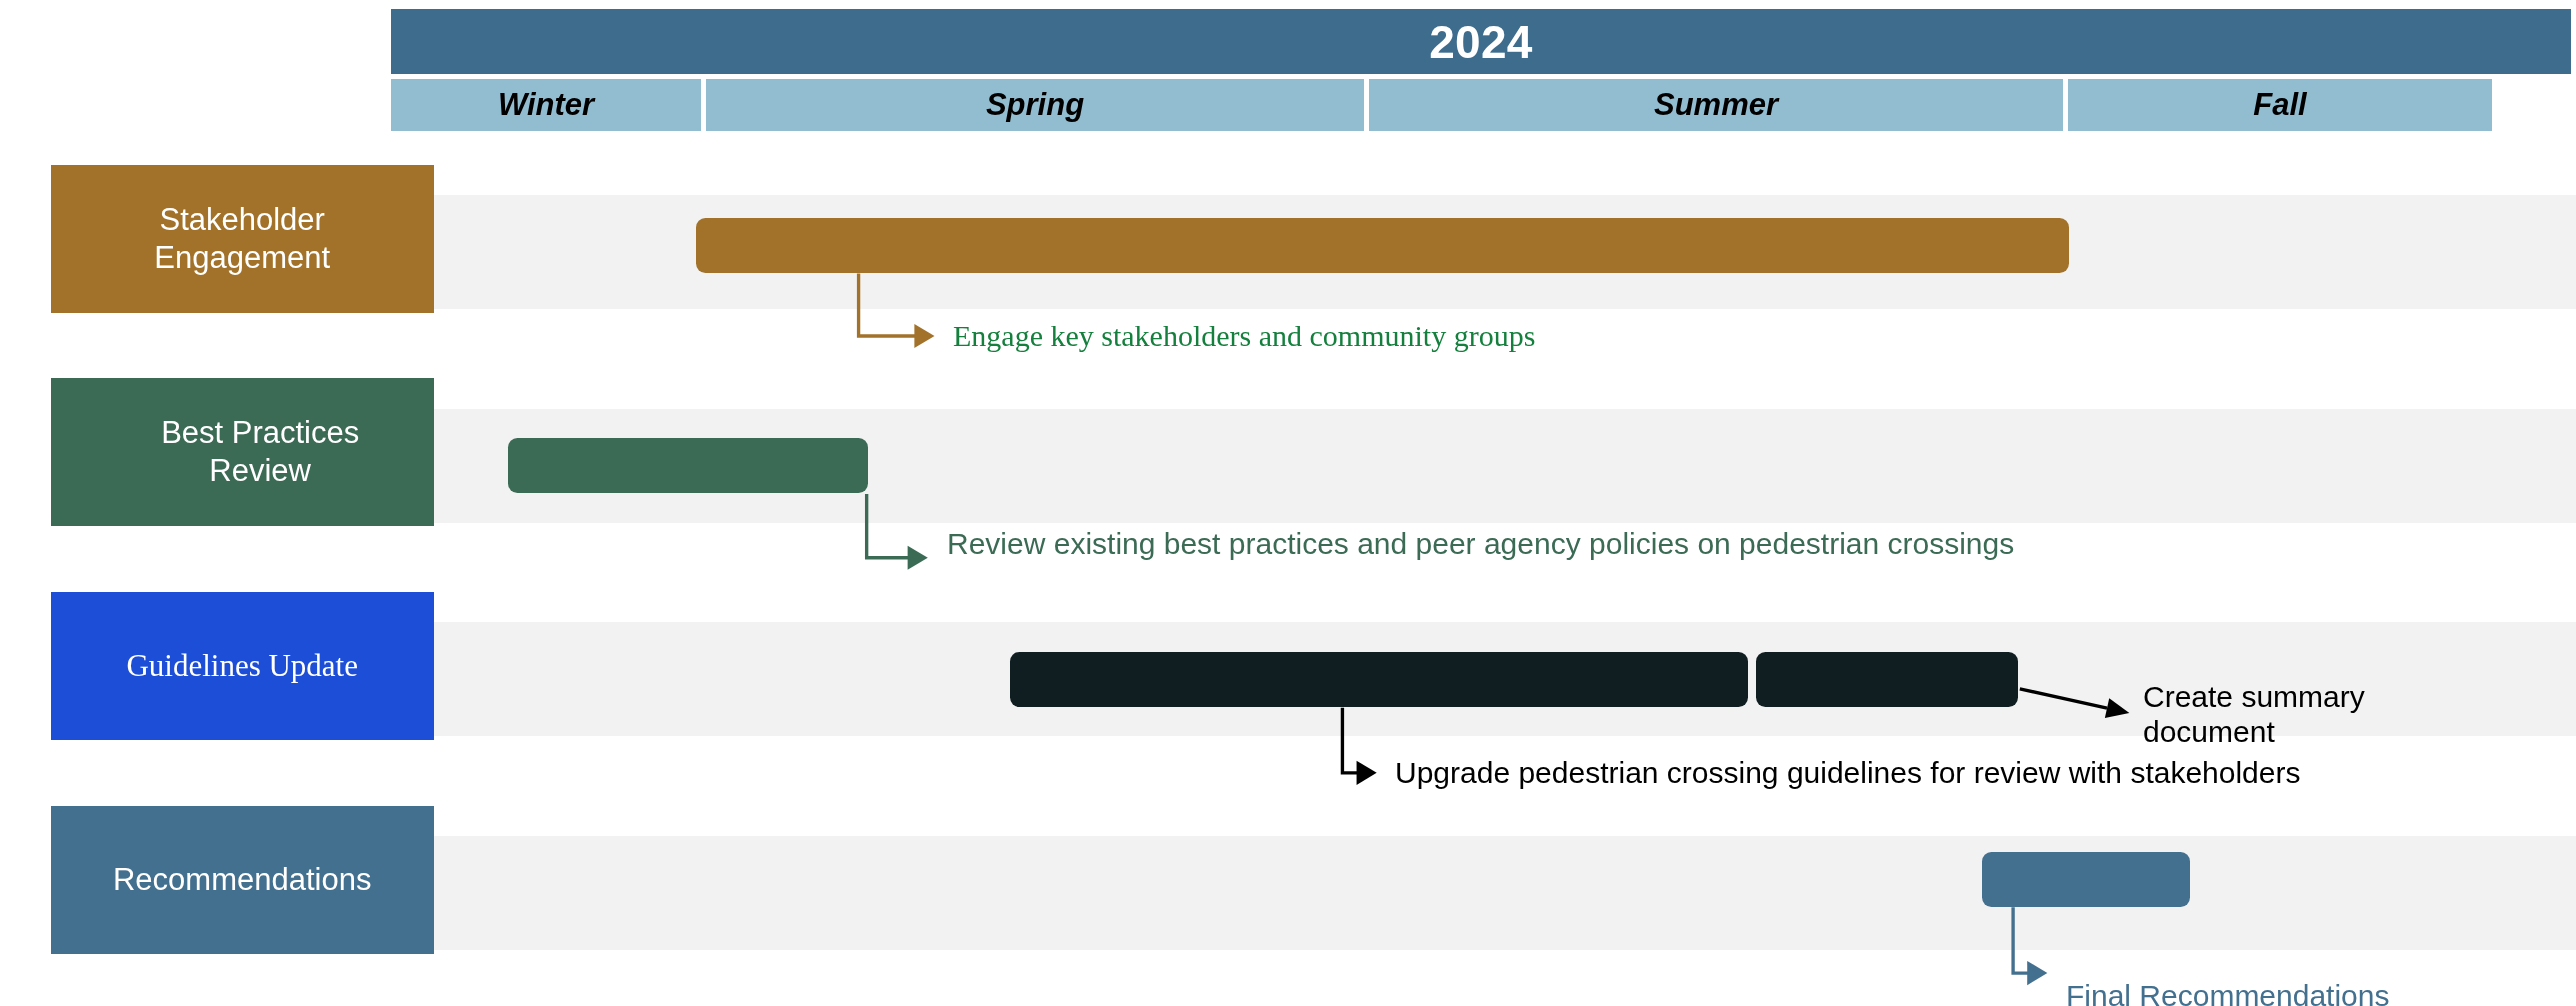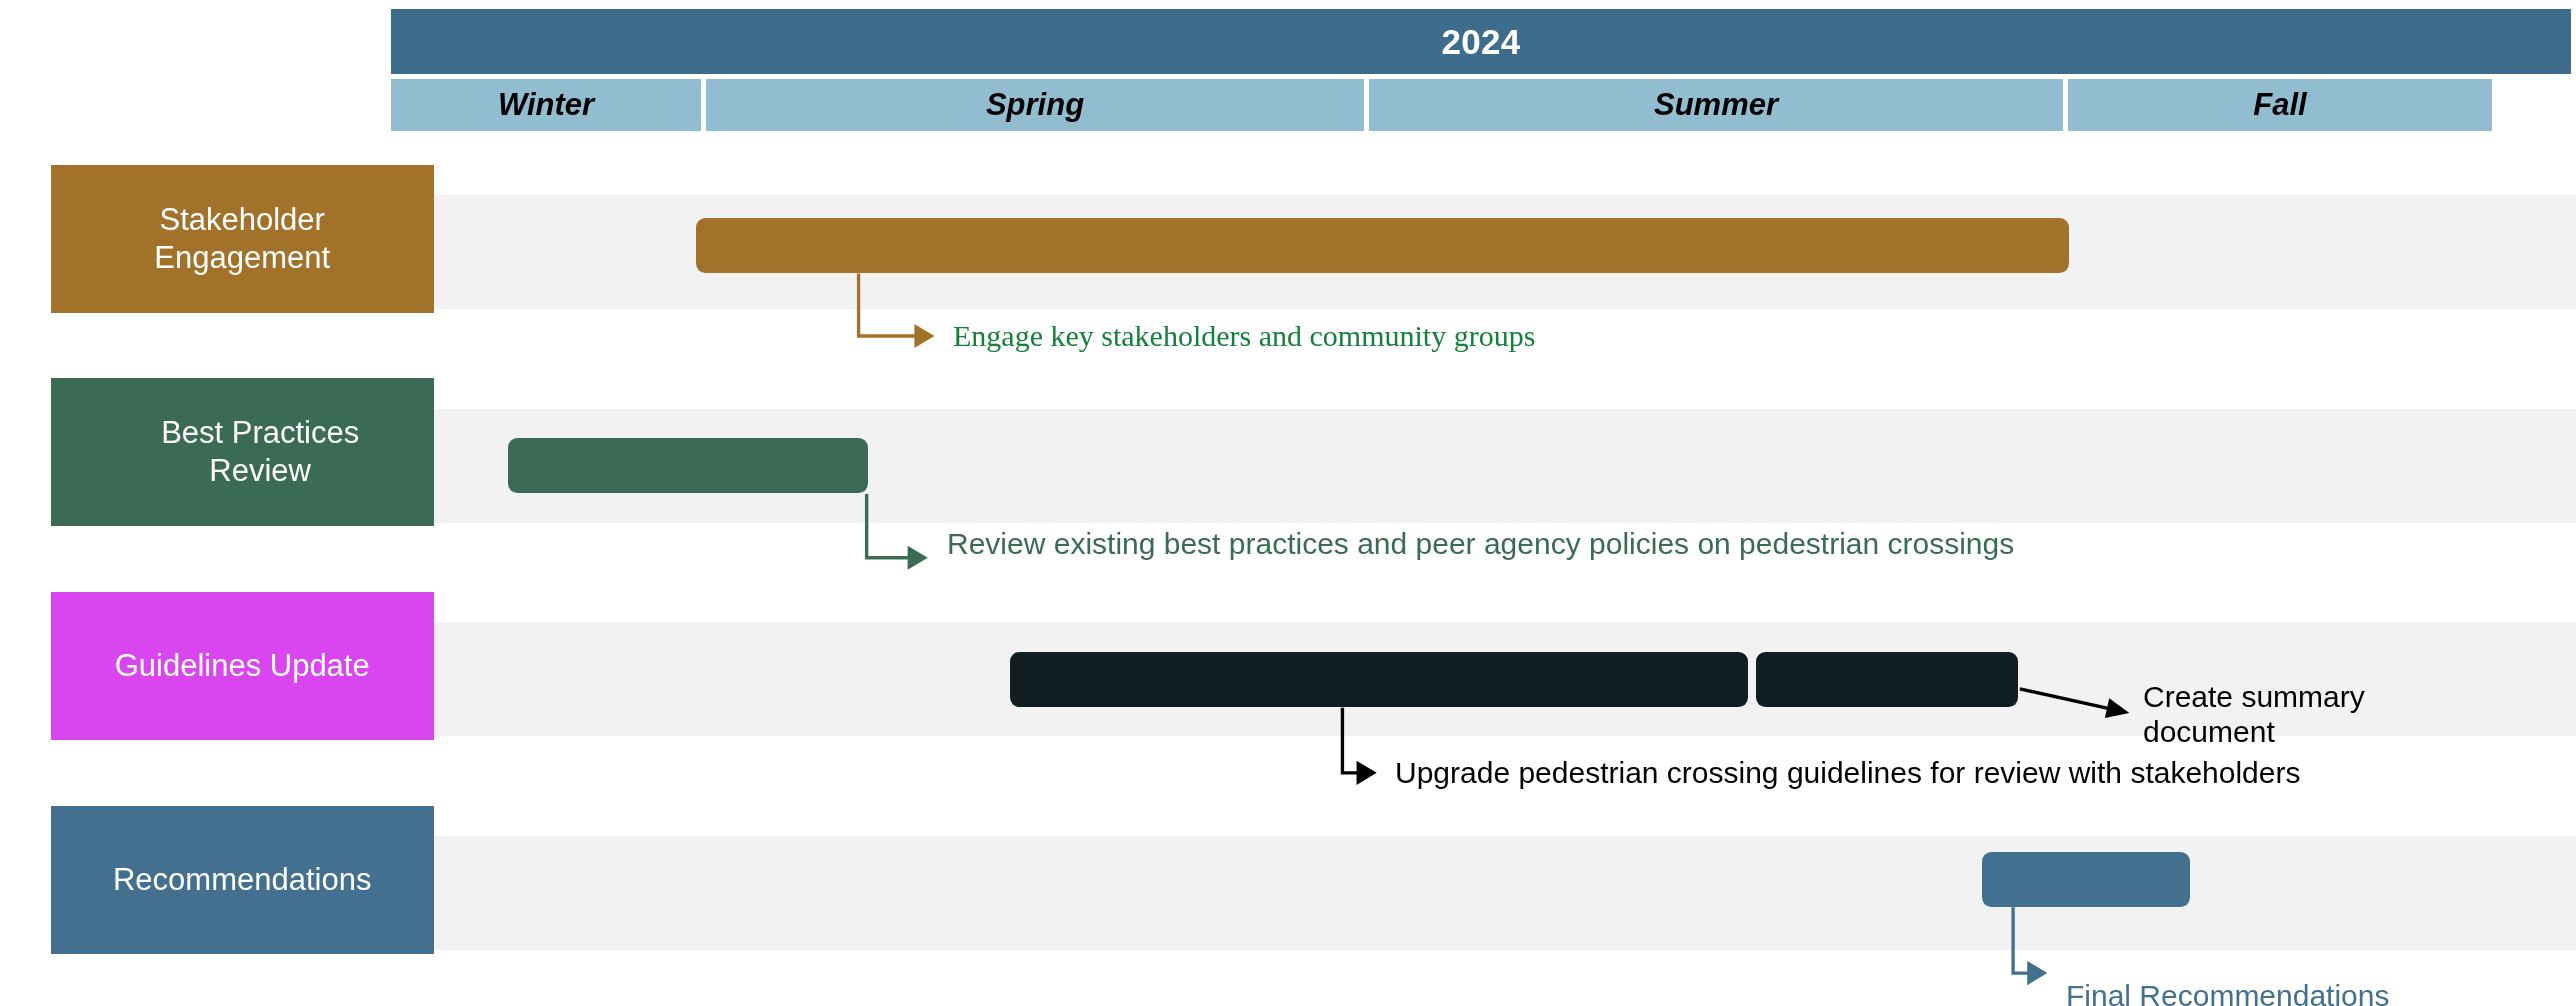--- a/index.html
+++ b/index.html
@@ -7,21 +7,21 @@
     font-family:"Liberation Sans", sans-serif;
     width:2576px;height:1006px;position:relative;overflow:hidden;
     -webkit-font-smoothing:antialiased;
   }
   #chart{position:absolute;left:0;top:0;width:2576px;height:1006px;}
 
   
   .year-bar{
     position:absolute;left:391px;top:9.4px;width:2180px;height:65px;
     background:#3D6C8C;color:#ffffff;
-    font-size:35px;font-weight:bold;
+    font-size:46px;font-weight:bold;
     display:flex;align-items:center;justify-content:center;
     letter-spacing:0.3px;
   }
   .season{
     position:absolute;top:79px;height:52px;
     background:#92BDD1;color:#000000;
     font-size:31px;font-weight:bold;
     display:flex;align-items:center;justify-content:center;
     border-right:2.7px solid #ffffff;
     box-sizing:border-box;
@@ -72,21 +72,21 @@
   <div id="seasons">
       <div class="season" style="left: 391px; width: 312px; background: rgb(146, 189, 209);">Winter</div>
       <div class="season" style="left: 706px; width: 660px; background: rgb(146, 189, 209);">Spring</div>
       <div class="season" style="left: 1369px; width: 696px; background: rgb(146, 189, 209); text-align: right;">Summer</div>
       <div class="season" style="left: 2068px; width: 424px; background: rgb(146, 189, 209);">Fall</div>
     </div>
 
   <div id="row-labels">
       <div class="row-label" style="top: 165px; height: 148px; background: rgb(162, 114, 42);">Stakeholder<br>Engagement</div>
       <div class="row-label" style="top: 378px; height: 148px; background: rgb(60, 107, 85); padding-left: 44px;">Best Practices<br>Review</div>
-      <div class="row-label" style="top: 592px; height: 148px; background: #d946ef;">Guidelines Update</div>
+      <div class="row-label" style="top: 592px; height: 148px; background: #1d4ed8; font-family: Liberation Serif, serif;">Guidelines Update</div>
       <div class="row-label" style="top: 806px; height: 148px; background: rgb(68, 112, 143);">Recommendations</div>
     </div>
 
   <div id="bars">
       <div class="bar" style="left: 696px; top: 218px; width: 1373px; background: rgb(162, 114, 42);"></div>
       <div class="bar" style="left: 508px; top: 438px; width: 360px; background: rgb(60, 107, 85);"></div>
       <div class="bar" style="left: 1010px; top: 652px; width: 738px; background: rgb(16, 30, 34);"></div>
       <div class="bar" style="left: 1756px; top: 652px; width: 262px; background: rgb(16, 30, 34);"></div>
       <div class="bar" style="left: 1982px; top: 852px; width: 208px; background: rgb(68, 112, 143);"></div>
     </div>

